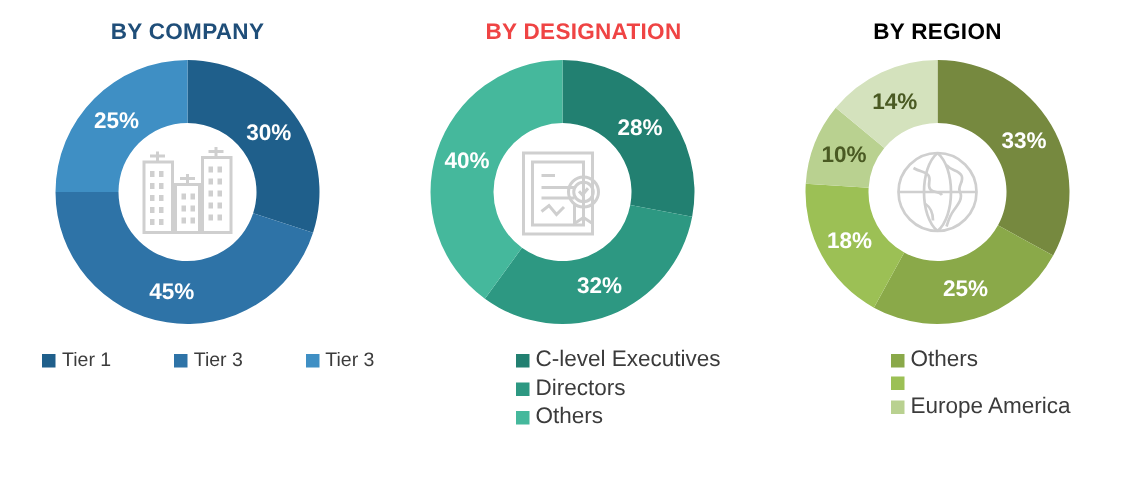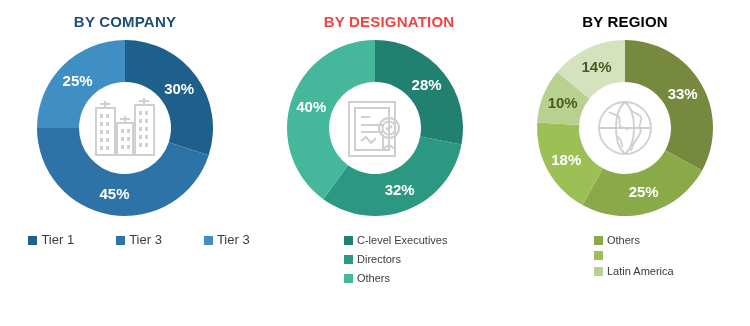--- a/index.html
+++ b/index.html
@@ -88,21 +88,21 @@
   .legend-swatch {
     width: 9px;
     height: 9px;
     flex: 0 0 auto;
   }
   .legend-text {
     font-size: 13px;
     color: #3b3b3b;
     line-height: 16px;
   }
-  .legend.col .legend-text { font-size: 11px; }
+  .legend.col .legend-text { font-size: 15px; }
 </style>
 </head>
 <body>
 
 <div class="board">
 
   <div class="panel">
     <div class="panel-title" style="color: rgb(31, 78, 121);">BY COMPANY</div>
 
     <div class="donut-wrap">
@@ -267,18 +267,18 @@
     <div class="legend col" id="legend-region">
         <div class="legend-item">
           <span class="legend-swatch" style="background: rgb(138, 169, 73);"></span>
           <span class="legend-text">Others</span>
         </div>
         <div class="legend-item">
           <span class="legend-swatch" style="background: rgb(156, 192, 85);"></span>
         </div>
         <div class="legend-item">
           <span class="legend-swatch" style="background: rgb(185, 209, 144);"></span>
-          <span class="legend-text">Latin America</span>
+          <span class="legend-text">Europe America</span>
         </div>
       </div>
   </div>
 
 </div>
 
 </body></html>

